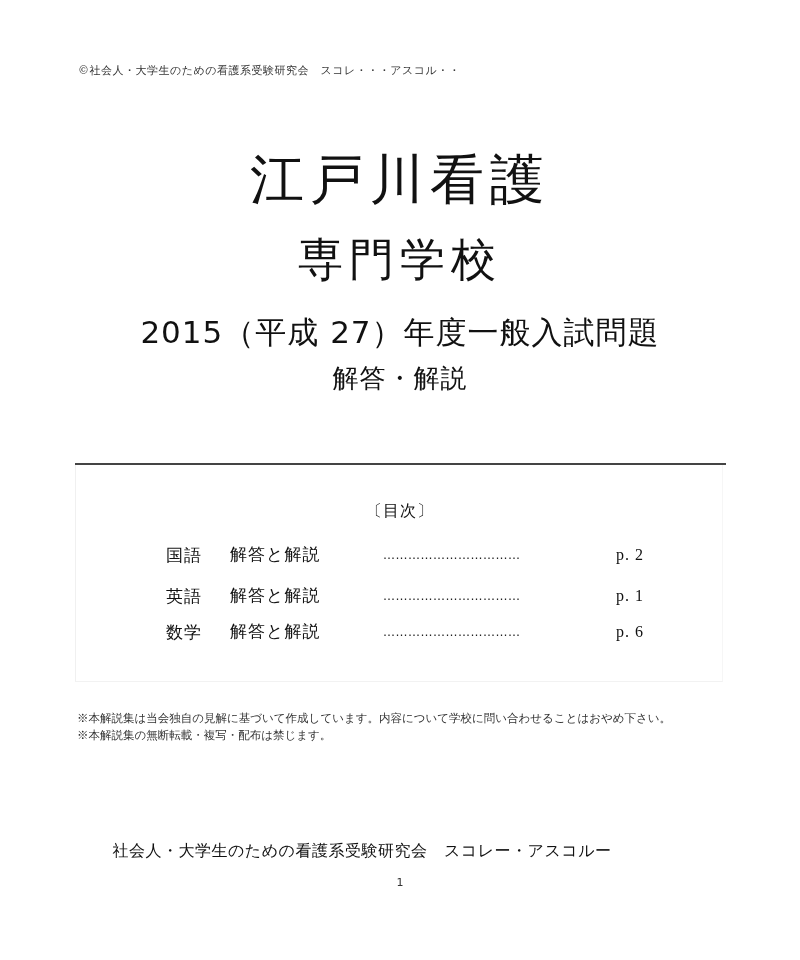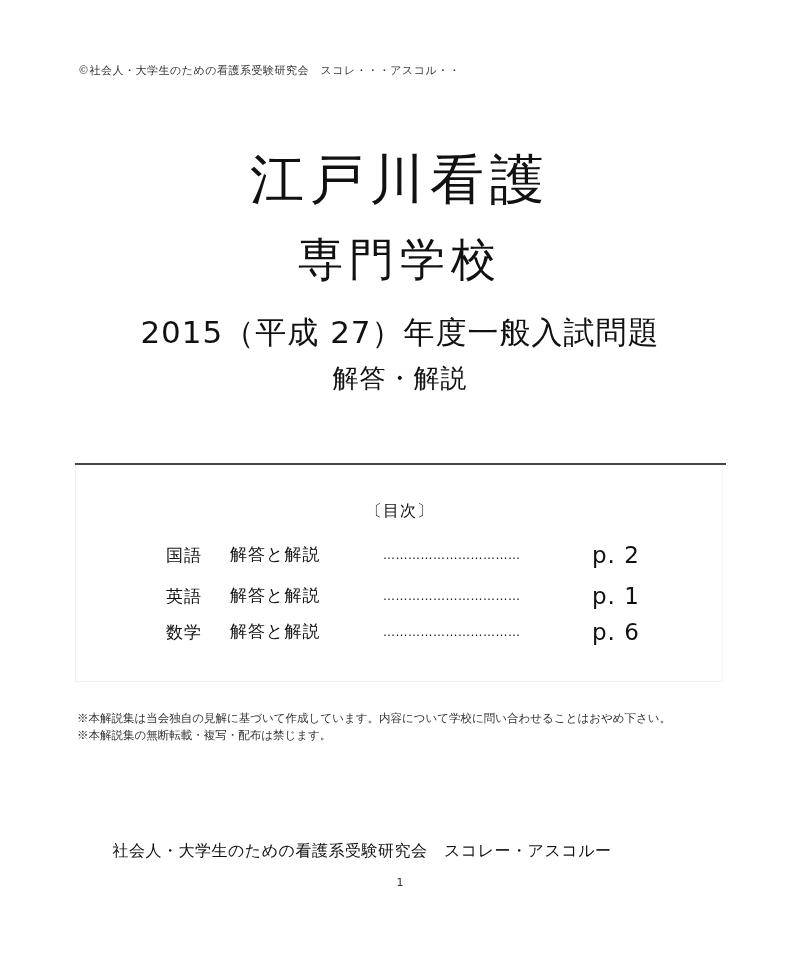--- a/index.html
+++ b/index.html
@@ -90,23 +90,24 @@
     }
     .toc-row .dots {
       position: absolute;
       left: 383px;
       font-size: 12px;
       letter-spacing: 0.5px;
       color: #222;
     }
     .toc-row .page {
       position: absolute;
-      left: 592px;
-      font-size: 23px;
+      left: 616px;
+      font-size: 16px;
       letter-spacing: 1px;
+      font-family: Liberation Serif, serif;
     }
 
     .notes {
       left: 77px;
       top: 710px;
       width: 660px;
       font-size: 11.5px;
       line-height: 17px;
       color: #333;
       font-family: "DejaVu Serif", "Liberation Serif", serif;

